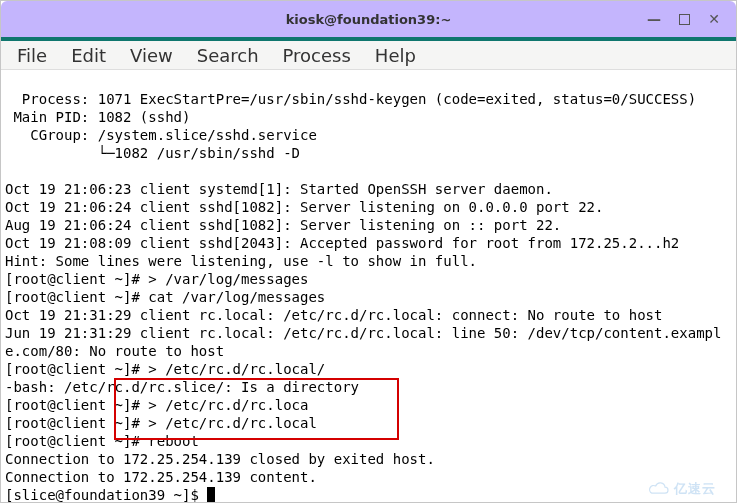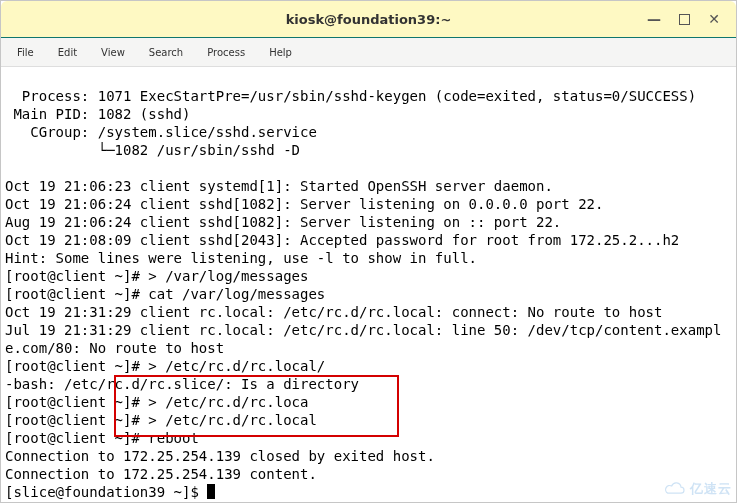--- a/index.html
+++ b/index.html
@@ -15,26 +15,26 @@
     width: 737px;
     height: 503px;
     background: #ffffff;
     display: flex;
     flex-direction: column;
     border: 1px solid #c6c6c6;
     box-sizing: border-box;
   }
   .titlebar {
     height: 36px;
-    background: #fef9c3;
+    background: #c4b5fd;
     display: flex;
     align-items: center;
     justify-content: center;
     position: relative;
-    border-bottom: 1px solid #0f766e;
+    border-bottom: 4px solid #0f766e;
     border-top-left-radius: 6px;
     border-top-right-radius: 6px;
   }
   .titlebar .title {
     font-weight: bold;
     font-size: 13px;
     color: #333;
   }
   .win-controls {
     position: absolute;
@@ -68,21 +68,21 @@
   .menubar {
     height: 28px;
     background: #f5f5f4;
     border-bottom: 1px solid #dedede;
     display: flex;
     align-items: center;
     padding: 0 6px;
     gap: 4px;
   }
   .menu-item {
-    font-size: 10px;
+    font-size: 18px;
     color: #333;
     padding: 3px 10px;
     cursor: pointer;
     border-radius: 3px;
   }
   .terminal {
     flex: 1;
     background: #ffffff;
     color: #000000;
     font-family: "DejaVu Sans Mono", "Liberation Mono", monospace;
@@ -105,21 +105,21 @@
     vertical-align: text-bottom;
     margin-bottom: 1px;
   }
   .highlight-box {
     position: absolute;
     border: 2px solid #d40000;
     pointer-events: none;
   }
   .watermark {
     position: absolute;
-    right: 4px;
+    right: 20px;
     bottom: 4px;
     font-size: 13px;
     font-weight: bold;
     color: #cfe3f5;
     letter-spacing: 1px;
     display: flex;
     align-items: center;
     gap: 3px;
   }
   .watermark svg {
@@ -157,21 +157,21 @@
 <span>           └─1082 /usr/sbin/sshd -D</span>
 <span></span>
 <span>Oct 19 21:06:23 client systemd[1]: Started OpenSSH server daemon.</span>
 <span>Oct 19 21:06:24 client sshd[1082]: Server listening on 0.0.0.0 port 22.</span>
 <span>Aug 19 21:06:24 client sshd[1082]: Server listening on :: port 22.</span>
 <span>Oct 19 21:08:09 client sshd[2043]: Accepted password for root from 172.25.2...h2</span>
 <span>Hint: Some lines were listening, use -l to show in full.</span>
 <span>[root@client ~]# &gt; /var/log/messages</span>
 <span>[root@client ~]# cat /var/log/messages</span>
 <span>Oct 19 21:31:29 client rc.local: /etc/rc.d/rc.local: connect: No route to host</span>
-<span class="line-wrap">Jul 19 21:31:29 client rc.local: /etc/rc.d/rc.local: line 50: /dev/tcp/content.example.com/80: No route to host</span>
+<span class="line-wrap">Jun 19 21:31:29 client rc.local: /etc/rc.d/rc.local: line 50: /dev/tcp/content.example.com/80: No route to host</span>
 <span>[root@client ~]# &gt; /etc/rc.d/rc.local/</span>
 <span>-bash: /etc/rc.d/rc.slice/: Is a directory</span>
 <span>[root@client ~]# &gt; /etc/rc.d/rc.loca</span>
 <span>[root@client ~]# &gt; /etc/rc.d/rc.local</span>
 <span>[root@client ~]# reboot</span>
 <span>Connection to 172.25.254.139 closed by exited host.</span>
 <span>Connection to 172.25.254.139 content.</span>
 <span>[slice@foundation39 ~]$ </span><span class="cursor-block"></span>
 
     <div class="highlight-box" style="left:113px; top:308px; width:281px; height:58px;"></div>

